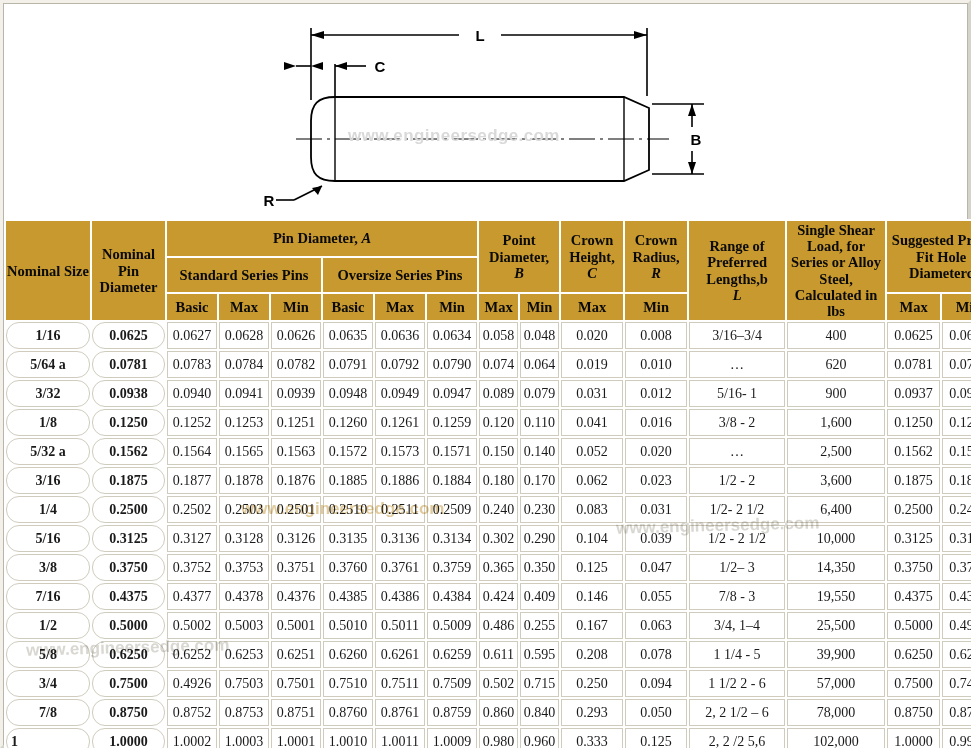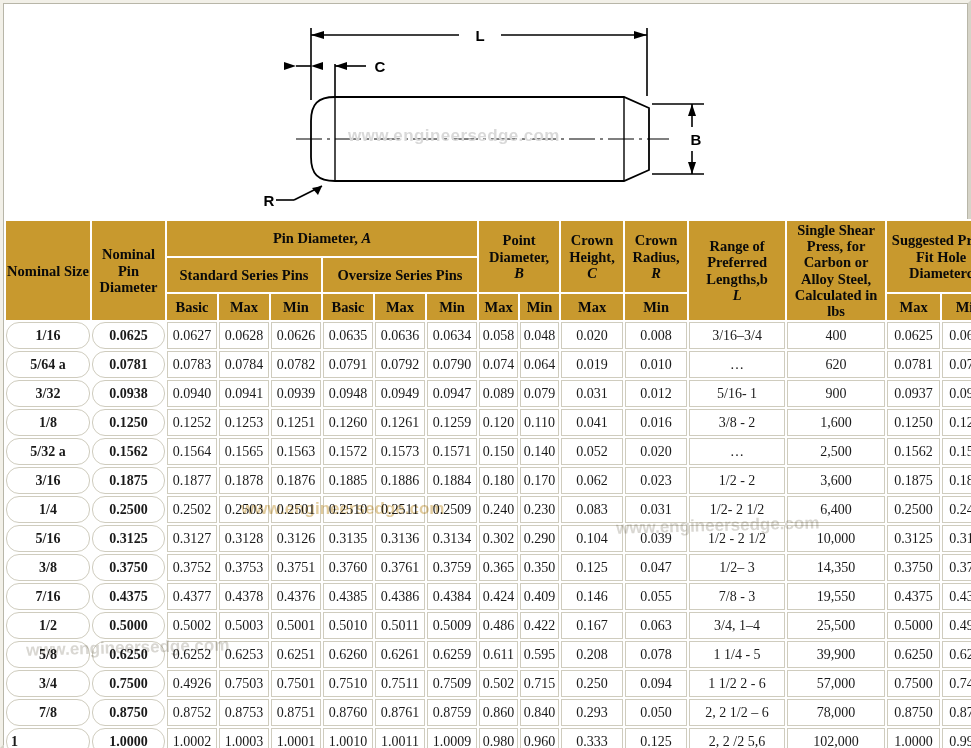--- a/index.html
+++ b/index.html
@@ -212,21 +212,21 @@
               <span class="ital">C</span>
             </th>
             <th rowspan="2">
               <span>Crown Radius,</span><br>
               <span class="ital">R</span>
             </th>
             <th rowspan="3">
               <span>Range of Preferred Lengths,b</span><br>
               <span class="ital">L</span>
             </th>
-            <th rowspan="3">Single Shear Press, for Carbon or Alloy Steel, Calculated in lbs</th>
+            <th rowspan="3">Single Shear Load, for Series or Alloy Steel, Calculated in lbs</th>
             <th colspan="2" rowspan="2">Suggested Press Fit Hole Diameterc</th>
           </tr>
           <tr>
             <th colspan="3">Standard Series Pins</th>
             <th colspan="3">Oversize Series Pins</th>
           </tr>
           <tr>
             <th>Basic</th>
             <th>Max</th>
             <th>Min</th>
@@ -426,21 +426,21 @@
             <tr>
               <td class="nom-size">1/2</td>
               <td class="nom-dia">0.5000</td>
               <td>0.5002</td>
               <td>0.5003</td>
               <td>0.5001</td>
               <td>0.5010</td>
               <td>0.5011</td>
               <td>0.5009</td>
               <td>0.486</td>
-              <td>0.422</td>
+              <td>0.255</td>
               <td>0.167</td>
               <td>0.063</td>
               <td>3/4, 1–4</td>
               <td>25,500</td>
               <td>0.5000</td>
               <td>0.4995</td>
             </tr>
             <tr>
               <td class="nom-size">5/8</td>
               <td class="nom-dia">0.6250</td>

